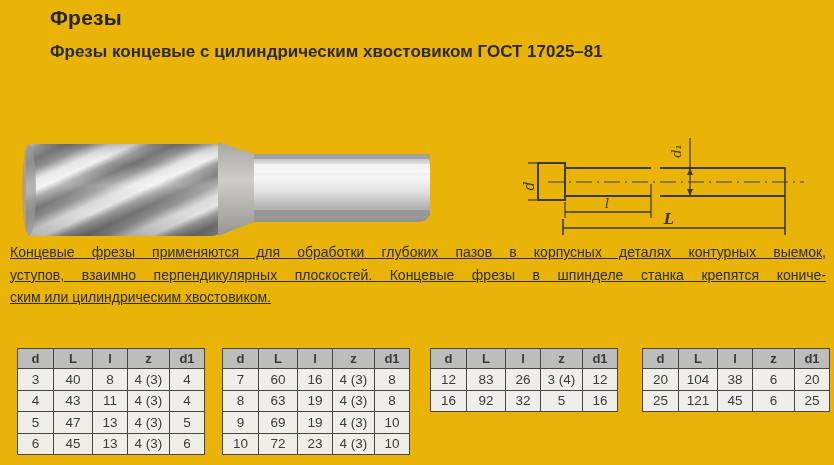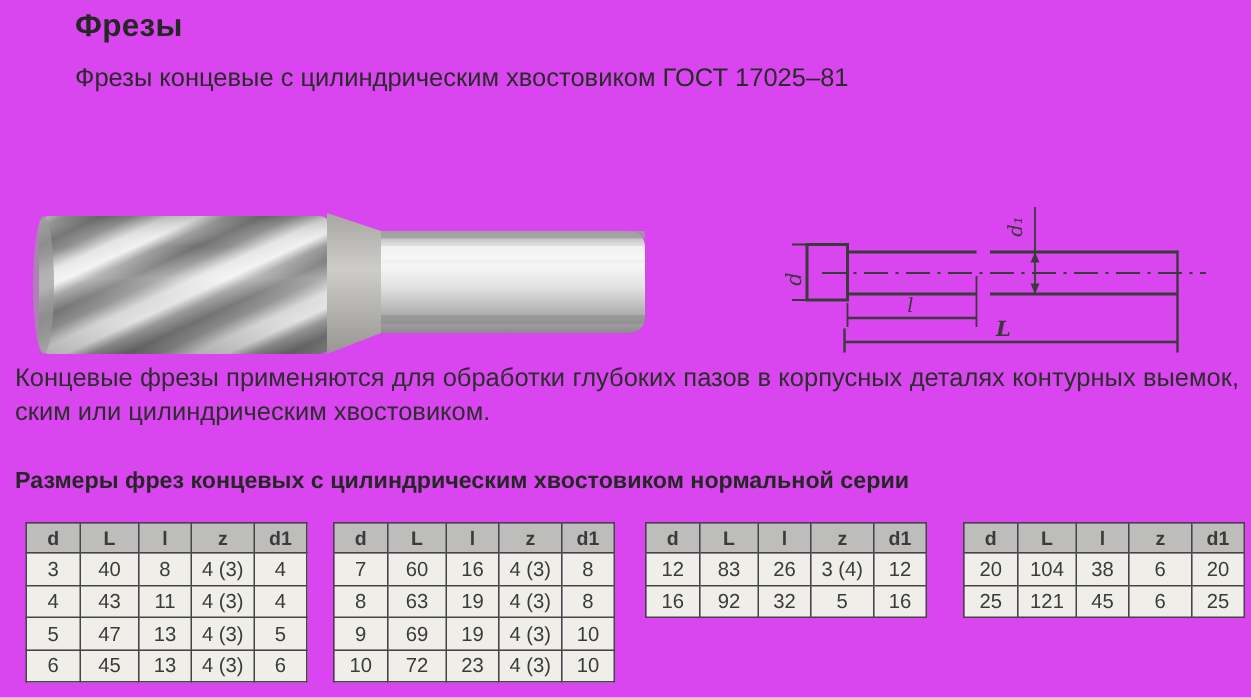--- a/index.html
+++ b/index.html
@@ -1,33 +1,33 @@
 <!DOCTYPE html>
 <html><head>
 <meta charset="utf-8">
 <style>
   html,body{margin:0;padding:0;background:#ffffff;}
   .page{
     position:relative;width:834px;height:465px;overflow:hidden;
-    background:#d946ef;color:#2e2e2e;
+    background:#eab308;color:#2e2e2e;
     font-family:"Liberation Sans", sans-serif;
   }
   .page-title{
     position:absolute;left:50px;top:6px;margin:0;
     font-size:21px;font-weight:bold;color:#262626;letter-spacing:.2px;
   }
   .page-subtitle{
     position:absolute;left:50px;top:42px;margin:0;
-    font-size:17px;font-weight:normal;color:#2a2a2a;
+    font-size:17px;font-weight:bold;color:#2a2a2a;
   }
   .photo-svg{position:absolute;left:12px;top:130px;}
   .drawing-svg{position:absolute;left:523px;top:124px;}
   .description{
     position:absolute;left:10px;top:241px;width:816px;
-    font-size:17px;line-height:22.6px;color:#2d2d2d;
+    font-size:14px;line-height:22.6px;color:#2d2d2d;text-decoration:underline;
   }
   .description .line{white-space:normal;}
   .description .line.just{text-align:justify;text-align-last:justify;}
   .tables-heading{
     position:absolute;left:10px;top:312px;margin:0;
     font-size:15.5px;font-weight:bold;color:#262626;
   }
   .size-table{
     position:absolute;top:348px;border-collapse:collapse;
     table-layout:fixed;width:187px;
@@ -126,24 +126,24 @@
       <line x1="40" y1="104" x2="262" y2="104" stroke-width="1.6"></line>
     </g>
     <text class="dim-label" x="11" y="62" font-size="14" transform="rotate(-90 11 62)" text-anchor="middle">d</text>
     <text class="dim-label" x="158" y="27" font-size="13" transform="rotate(-90 158 27)" text-anchor="middle">d₁</text>
     <text class="dim-label" x="84" y="84" font-size="13" text-anchor="middle">l</text>
     <text class="dim-label" x="146" y="100" font-size="14" font-weight="bold" text-anchor="middle">L</text>
   </svg>
 
   <div class="description" id="description">
       <div class="line just">Концевые фрезы применяются для обработки глубоких пазов в корпусных деталях контурных выемок,</div>
+      <div class="line just">уступов, взаимно перпендикулярных плоскостей. Концевые фрезы в шпинделе станка крепятся кониче-</div>
       <div class="line">ским или цилиндрическим хвостовиком.</div>
     </div>
 
-  <h3 class="tables-heading">Размеры фрез концевых с цилиндрическим хвостовиком нормальной серии</h3>
 
   <div id="tables-root">
       <table class="size-table t0">
         <colgroup>
           <col style="width: 36px;">
           <col style="width: 39px;">
           <col style="width: 35px;">
           <col style="width: 42px;">
           <col style="width: 35px;">
         </colgroup>

